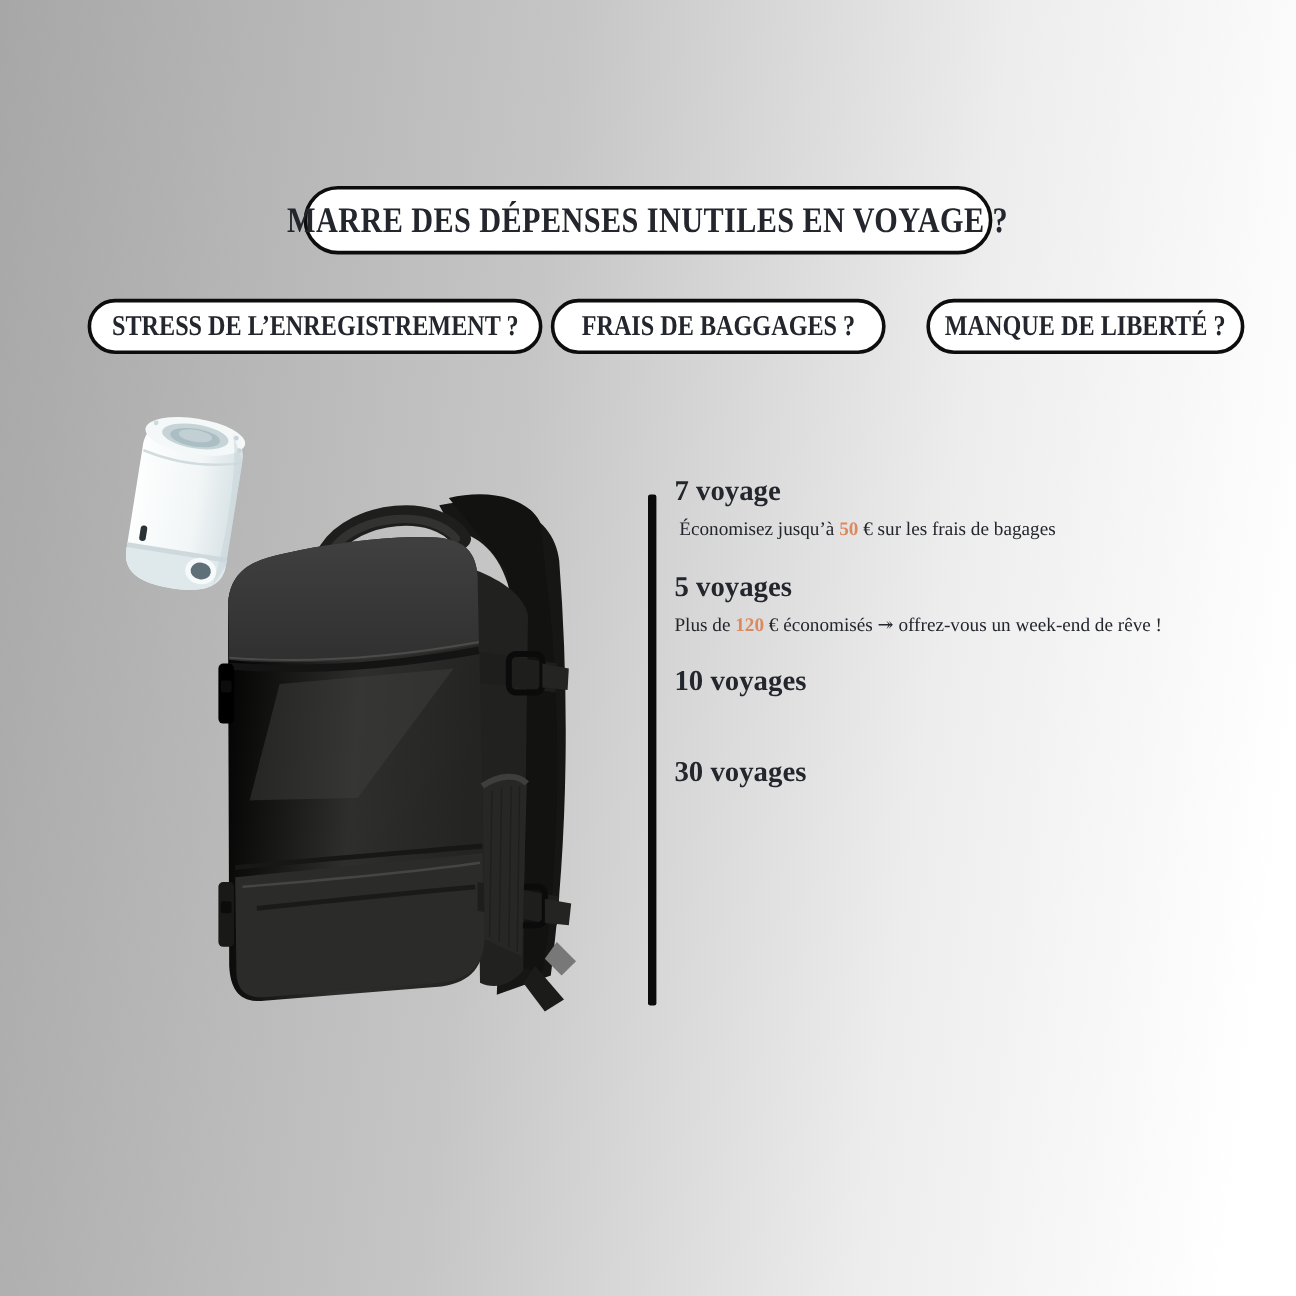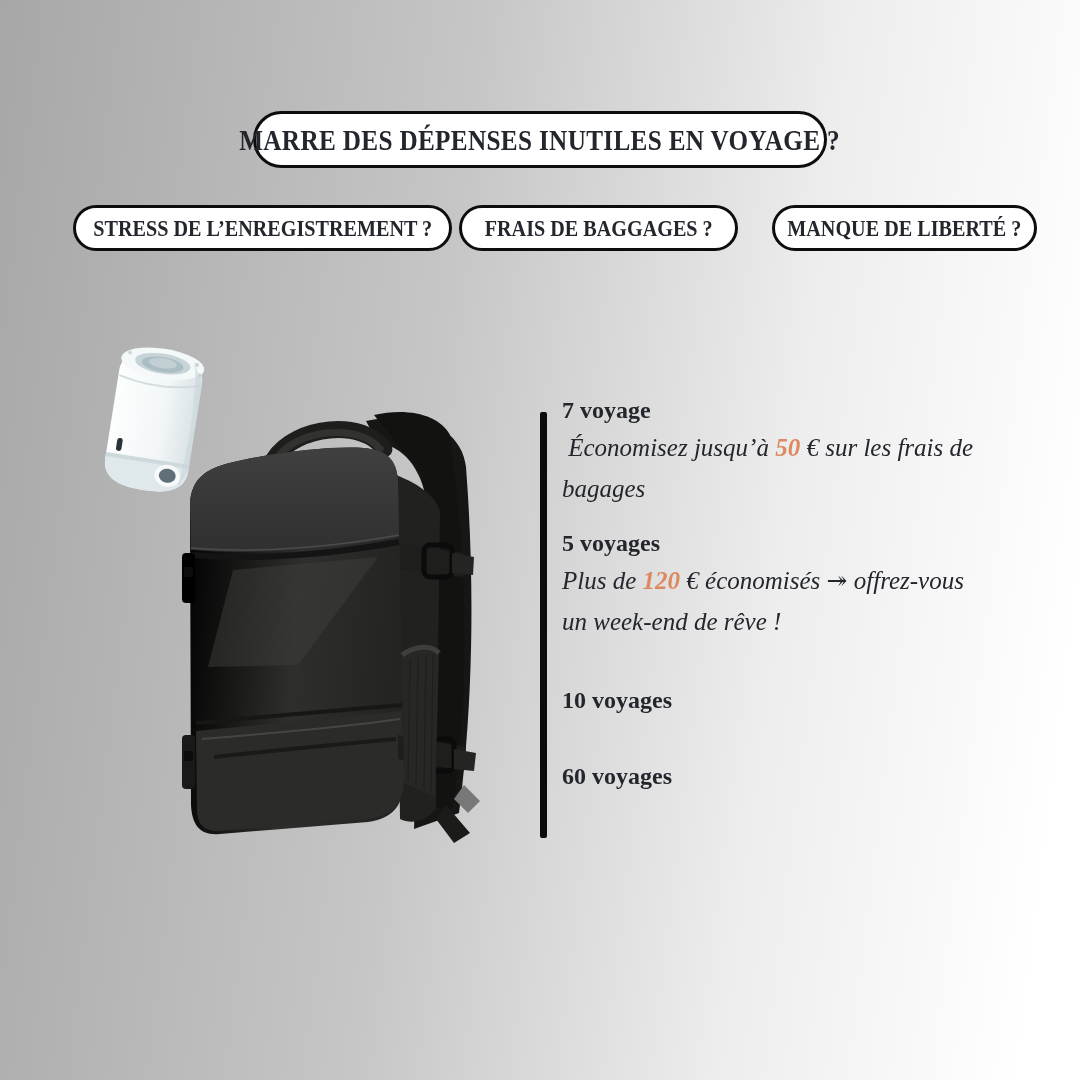--- a/index.html
+++ b/index.html
@@ -21,46 +21,46 @@
   }
   .pill{
     position:absolute;
     display:flex;align-items:center;justify-content:center;
     background:#ffffff;
     border:3px solid var(--pill-border);
     border-radius:999px;
     color:var(--ink);
     font-weight:bold;
     white-space:nowrap;
+    margin-top:44px;
   }
   .pill .pill-text{display:inline-block;transform:scaleX(.84);transform-origin:center;}
   .pill-main{left:253px;top:111px;width:574px;height:57px;font-size:30px;letter-spacing:.4px;}
   .pill-1{left:73px;top:205px;width:379px;height:46px;font-size:24px;}
   .pill-2{left:459px;top:205px;width:279px;height:46px;font-size:24px;}
   .pill-3{left:772px;top:205px;width:265px;height:46px;font-size:24px;}
 
   .divider{
     position:absolute;left:540px;top:412px;width:7px;height:426px;
     background:#0b0b0b;border-radius:2px;
   }
   .savings{
     position:absolute;left:562px;top:396px;width:426px;
     color:var(--ink);
   }
   .saving h3{
     font-size:24px;line-height:28px;font-weight:bold;margin:0 0 3px 0;
   }
   .saving p{
-    font-size:25px;line-height:41px;margin:0;
+    font-size:16px;line-height:29px;margin:0;
     white-space:pre-wrap;
     font-family:"Liberation Serif","DejaVu Serif","DejaVu Sans",serif;
-    font-style:italic;
   }
   .saving{margin-bottom:20px;}
-  .saving:nth-child(2){margin-bottom:44px;}
+  .saving:nth-child(2){margin-bottom:18px;}
   .saving:nth-child(3){margin-bottom:48px;}
   .amount{color:var(--accent);font-weight:bold;}
 
   .pump{position:absolute;left:98px;top:333px;width:112px;height:172px;}
   .backpack{position:absolute;left:178px;top:405px;width:335px;height:448px;}
 </style>
 </head>
 <body>
 
 <div class="canvas">
@@ -174,17 +174,17 @@
     <section class="saving">
       <h3>5 voyages</h3>
       <p><span>Plus de </span><span class="amount">120</span><span> € économisés ↠ offrez-vous un week-end de rêve !</span></p>
     </section>
 
     <section class="saving">
       <h3>10 voyages</h3>
     </section>
 
     <section class="saving">
-      <h3>60 voyages</h3>
+      <h3>30 voyages</h3>
     </section>
 
   </div>
 </div>
 
 </body></html>

